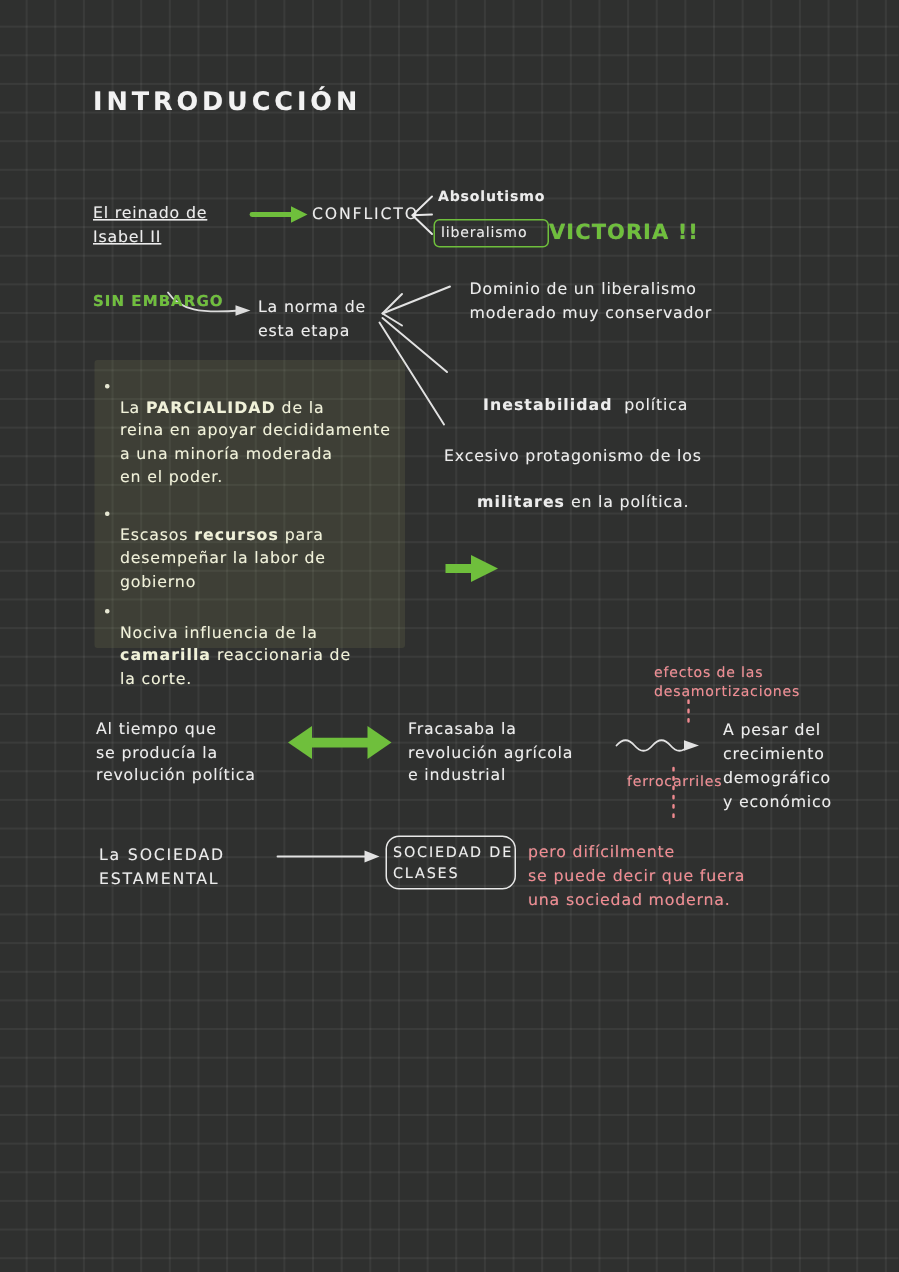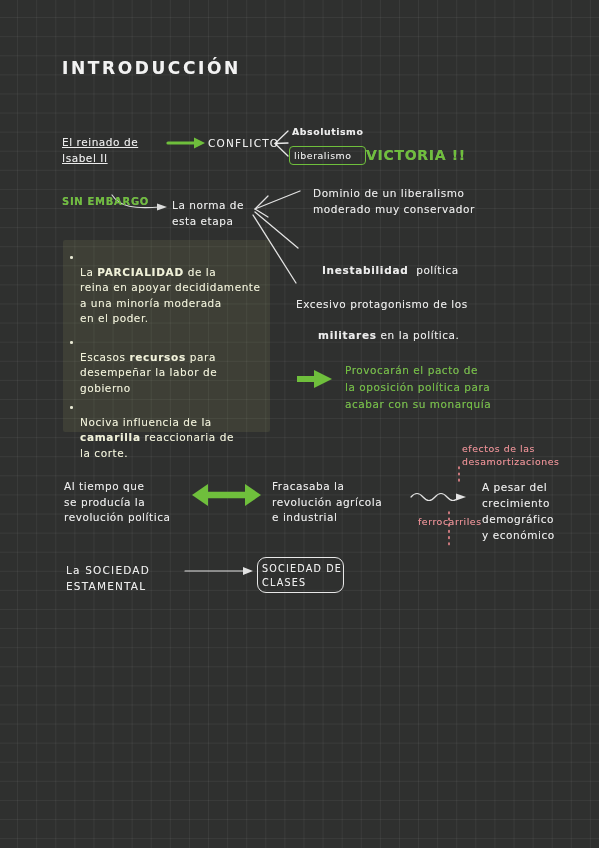--- a/index.html
+++ b/index.html
@@ -172,43 +172,43 @@
 gobierno</span>
   </div>
 
   <div class="bullet" style="left:70px;top:406px;"></div>
   <div class="hw hl-text" style="left:80px;top:399px;width:195px;">
     <span>Nociva influencia de la
 </span><span class="bold">camarilla</span><span> reaccionaria de
 la corte.</span>
   </div>
 
-  <div class="hw green" style="left:345px;top:362px;line-height:17px;">Provocarán el pacto de
-la oposición política para
-acabar con su monarquía</div>
 
   <div class="hw" style="left:64px;top:479px;">Al tiempo que
 se producía la
 revolución política</div>
 
   <div class="hw" style="left:272px;top:479px;">Fracasaba la
 revolución agrícola
 e industrial</div>
 
-  <div class="hw pink sm" style="left:462px;top:443px;line-height:12.5px;">efectos de las
+  <div class="hw pink sm" style="left:436px;top:443px;line-height:12.5px;">efectos de las
 desamortizaciones</div>
 
   <div class="hw pink sm" style="left:418px;top:515px;text-align:right;">ferrocarriles</div>
 
   <div class="hw" style="left:482px;top:479px;line-height:16px;">A pesar del
 crecimiento
 demográfico
 y económico</div>
 
   <div class="hw caps" style="left:66px;top:562px;line-height:16px;">La SOCIEDAD
      ESTAMENTAL</div>
 
   <div class="whitebox" style="left:257px;top:557px;width:85px;height:34px;"></div>
   <div class="hw caps" style="left:262px;top:562px;font-size:9.6px;line-height:14px;">SOCIEDAD DE
     CLASES</div>
 
+  <div class="hw pink" style="left:352px;top:560px;line-height:16px;">pero difícilmente
+se puede decir que fuera
+una sociedad moderna.</div>
 
 </div>
 
 </body></html>

